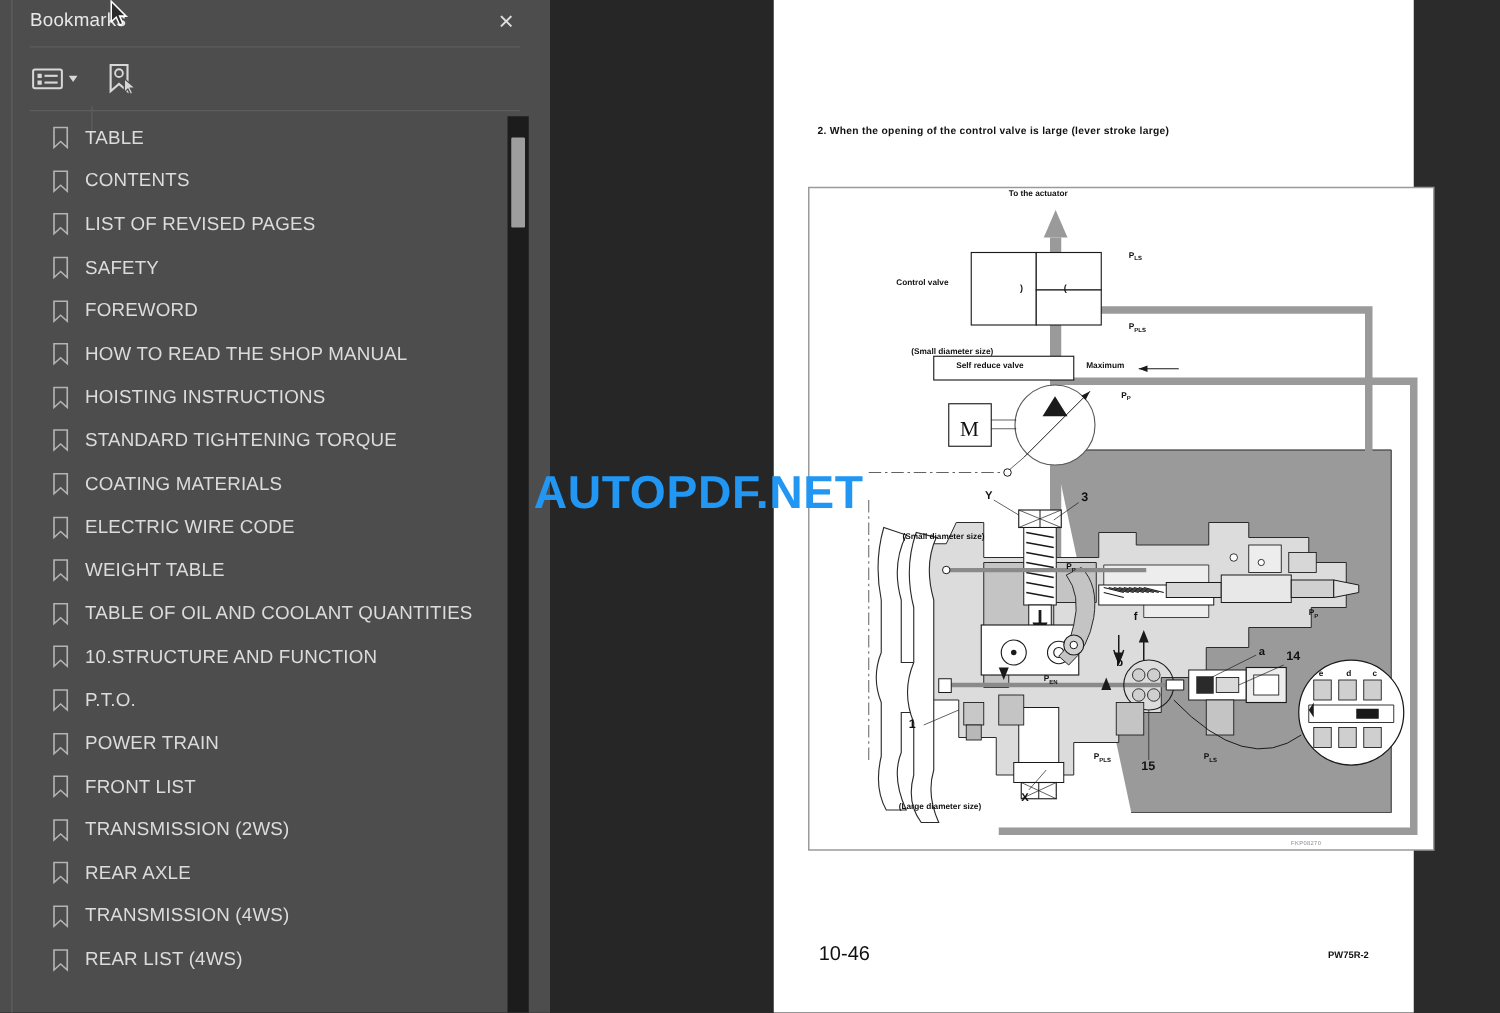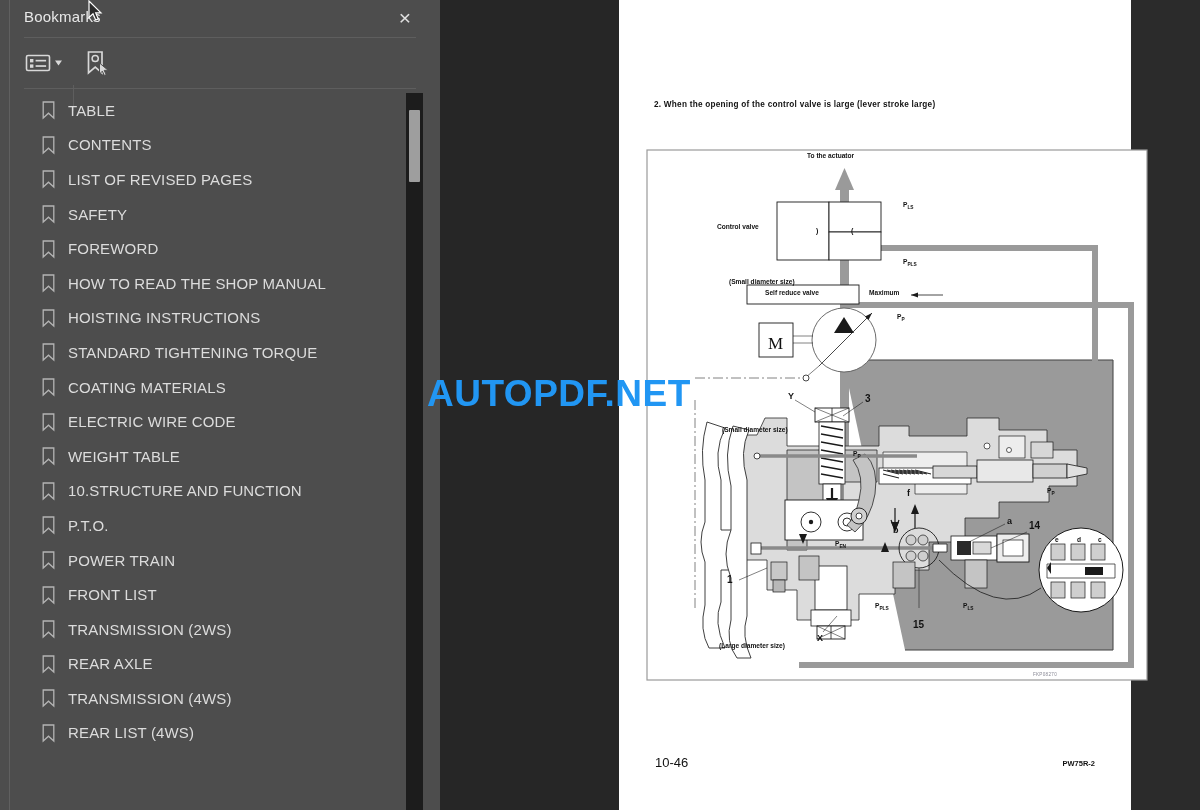--- a/index.html
+++ b/index.html
@@ -114,21 +114,21 @@
   }
   .d-lbl-lg{
     position:absolute;font-size:9px;font-weight:bold;color:#111;
     white-space:nowrap;
   }
   .d-lbl-sub{font-size:4.8px;}
   .callout{
     position:absolute;font-size:10px;font-weight:bold;color:#111;
   }
   #footer-page{
-    position:absolute;left:36px;top:755px;font-size:13px;color:#111;
+    position:absolute;left:36px;top:755px;font-size:16px;color:#111;
   }
   #footer-model{
     position:absolute;right:36px;top:759px;font-size:7.5px;font-weight:bold;color:#111;
   }
   #fig-code{
     position:absolute;right:74px;top:672px;font-size:4.6px;color:#8a8a96;letter-spacing:.3px;
   }
   svg{display:block;overflow:visible;}
 </style>
 </head>
@@ -246,20 +246,28 @@
         </span>
         <span class="bk-label">ELECTRIC WIRE CODE</span>
       </div>
       <div class="bk-item">
         <span class="bk-icon">
           <svg width="13" height="18" viewBox="0 0 13 18">
             <path d="M1.2 1 L11.8 1 L11.8 17 L6.5 12.2 L1.2 17 Z" fill="none" stroke="#b4b4b4" stroke-width="1.3"></path>
           </svg>
         </span>
         <span class="bk-label">WEIGHT TABLE</span>
+      </div>
+      <div class="bk-item">
+        <span class="bk-icon">
+          <svg width="13" height="18" viewBox="0 0 13 18">
+            <path d="M1.2 1 L11.8 1 L11.8 17 L6.5 12.2 L1.2 17 Z" fill="none" stroke="#b4b4b4" stroke-width="1.3"></path>
+          </svg>
+        </span>
+        <span class="bk-label">TABLE OF OIL AND COOLANT QUANTITIES</span>
       </div>
       <div class="bk-item">
         <span class="bk-icon">
           <svg width="13" height="18" viewBox="0 0 13 18">
             <path d="M1.2 1 L11.8 1 L11.8 17 L6.5 12.2 L1.2 17 Z" fill="none" stroke="#b4b4b4" stroke-width="1.3"></path>
           </svg>
         </span>
         <span class="bk-label">10.STRUCTURE AND FUNCTION</span>
       </div>
       <div class="bk-item">
@@ -555,21 +563,21 @@
     <div class="d-lbl-lg" style="left:360px;top:366px;">a</div>
     <div class="d-lbl-lg" style="left:246px;top:375px;">b</div>
     <div class="d-lbl-lg" style="left:260px;top:338px;">f</div>
     <div class="d-lbl" style="left:451px;top:386px;">c</div>
     <div class="d-lbl" style="left:430px;top:386px;">d</div>
     <div class="d-lbl" style="left:408px;top:386px;">e</div>
 
     <div class="callout" style="left:80px;top:424px;">1</div>
     <div class="callout" style="left:218px;top:243px;">3</div>
     <div class="callout" style="left:382px;top:370px;">14</div>
-    <div class="callout" style="left:266px;top:458px;margin-top:11px;">15</div>
+    <div class="callout" style="left:266px;top:458px;">15</div>
   </div>
 
   <div class="d-lbl" id="small-dia-top" style="position:absolute;left:110px;top:278px;">(Small diameter size)</div>
 
   <div id="fig-code">FKP08270</div>
   <div id="footer-page">10-46</div>
   <div id="footer-model">PW75R-2</div>
 </div>
 
 <div id="page-right-shadow"></div>

